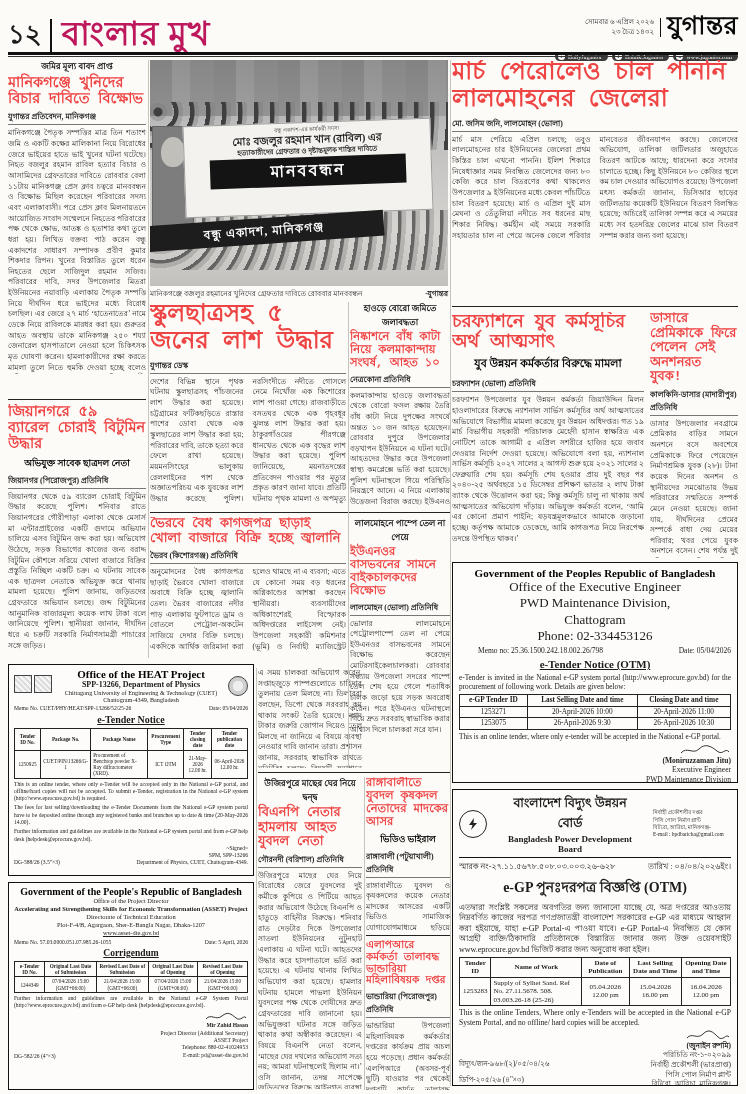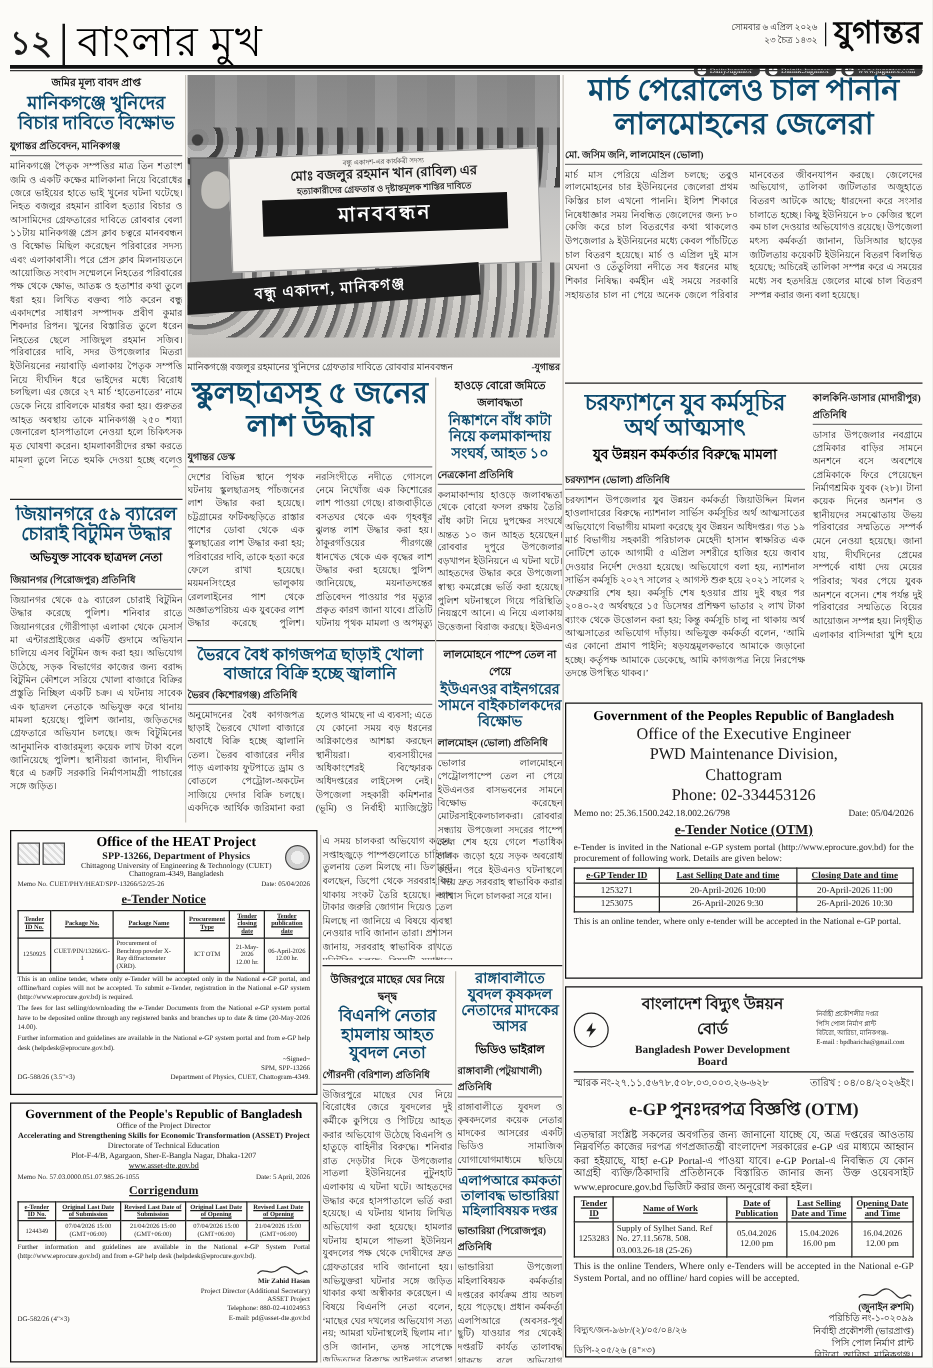--- a/index.html
+++ b/index.html
@@ -3,36 +3,36 @@
 <meta charset="utf-8">
 <style>
   html,body{margin:0;padding:0;background:#e8e6e0;}
   .page{position:relative;width:746px;height:1094px;background:#fcfbf8;
         font-family:"Liberation Serif",serif;color:#1b1b1b;overflow:hidden;}
   
   .masthead{position:absolute;left:8px;top:6px;width:730px;height:46px;}
   .mh-left{position:absolute;left:0;top:2px;display:flex;align-items:center;}
   .pageno{font-size:26px;font-weight:bold;padding-right:8px;}
   .mh-bar{width:2px;height:34px;background:#111;margin-right:10px;}
-  .section-title{font-size:33px;font-weight:normal;letter-spacing:1px;color:#000000;}
+  .section-title{font-size:33px;font-weight:bold;letter-spacing:1px;color:#be185d;}
   .mh-right{position:absolute;right:0;top:0;text-align:right;}
   .mh-dateline{display:inline-block;vertical-align:middle;text-align:right;
                font-size:7px;line-height:1.4;color:#222;padding-right:6px;border-right:1.5px solid #111;margin-right:6px;}
   .brand{display:inline-block;vertical-align:middle;font-size:25px;font-weight:bold;color:#0a0a0a;letter-spacing:.5px;}
   .badges{margin-top:3px;display:flex;justify-content:flex-end;gap:4px;}
   .badge{background:#3a3a3a;color:#fff;border-radius:7px;font-size:6px;
          padding:1px 6px 1px 3px;display:flex;align-items:center;gap:3px;}
   .bicon{width:7px;height:7px;border-radius:50%;background:#fff;color:#333;
          font-size:5px;line-height:7px;text-align:center;font-weight:bold;}
   .mast-rule{position:absolute;left:8px;top:52px;width:730px;border-top:3px solid #111;}
   .mast-rule2{position:absolute;left:8px;top:56px;width:730px;border-top:1px solid #333;}
   
   .art{position:absolute;overflow:hidden;}
   .kicker{font-size:8.5px;font-weight:bold;text-align:center;color:#111;margin-bottom:1px;}
-  .hl{font-weight:bold;text-align:center;color:#0c4a6e;line-height:1.12;margin:0 0 3px;}
+  .hl{font-weight:bold;text-align:left;color:#ef4444;line-height:1.12;margin:0 0 3px;font-family:Liberation Mono, monospace;}
   .s24{font-size:24px;} .s19{font-size:18px;}
   .s15{font-size:14.5px;} .s13{font-size:13px;} .s12{font-size:11.5px;} .s11{font-size:10.5px;}
   .subhead{font-size:11px;font-weight:bold;text-align:center;margin:0 0 3px;color:#000;}
   .subhead.small{font-size:9px;}
   .byline{font-size:7.8px;font-weight:bold;border-bottom:0.5px solid #777;
           padding-bottom:1px;margin-bottom:3px;}
   .body{font-size:7.5px;line-height:1.42;text-align:justify;color:#222;overflow:hidden;height:100%;}
   .cols2{column-count:2;column-gap:9px;}
   .bwrap{overflow:hidden;}
   
@@ -63,21 +63,21 @@
   .caption .credit{font-weight:bold;}
   
   .nbox{position:absolute;background:#fdfcfa;border:1.6px solid #111;box-sizing:border-box;
         padding:4px 6px;font-family:"Liberation Serif",serif;overflow:hidden;}
   .nb-title{font-weight:bold;text-align:center;color:#000;}
   .nb-c{text-align:center;line-height:1.25;}
   .nb-row{display:flex;justify-content:space-between;margin-top:2px;}
   .nb-heading{text-align:center;font-weight:bold;text-decoration:underline;margin:3px 0;}
   .ntable{width:100%;border-collapse:collapse;margin:2px 0;}
   .ntable th,.ntable td{border:0.7px solid #222;padding:1px 2px;text-align:center;line-height:1.2;}
-  .ntable th{font-weight:bold;text-decoration:underline;}
+  .ntable th{font-weight:bold;}
   .njust{text-align:justify;line-height:1.3;margin:2px 0;}
   .nsig{text-align:right;line-height:1.3;}
   .nsig .sname{font-weight:bold;}
   .nfoot{display:flex;justify-content:space-between;align-items:flex-end;}
   .scribble{display:block;margin-left:auto;}
   
   .nb-small{font-size:5.6px;} 
   
   .bpdb-head{display:flex;align-items:center;border-bottom:1.6px solid #111;padding-bottom:3px;gap:16px;}
   .bpdb-logo{width:26px;height:26px;border:1.4px solid #222;border-radius:50%;display:flex;
@@ -186,21 +186,21 @@
   <div class="art" style="left:150px;top:517px;width:196px;height:142px;">
     <h2 class="hl s13">ভৈরবে বৈধ কাগজপত্র ছাড়াই খোলা বাজারে বিক্রি হচ্ছে জ্বালানি</h2>
     <div class="byline">ভৈরব (কিশোরগঞ্জ) প্রতিনিধি</div>
     <div class="bwrap" style="height:92px;">
         <div class="body cols2">অনুমোদনের বৈধ কাগজপত্র ছাড়াই ভৈরবে খোলা বাজারে অবাধে বিক্রি হচ্ছে জ্বালানি তেল। ভৈরব বাজারের নদীর পাড় এলাকায় ফুটপাতে ড্রাম ও বোতলে পেট্রোল-অকটেন সাজিয়ে দেদার বিক্রি চলছে। একদিকে আর্থিক জরিমানা করা হলেও থামছে না এ ব্যবসা; এতে যে কোনো সময় বড় ধরনের অগ্নিকাণ্ডের আশঙ্কা করছেন স্থানীয়রা। ব্যবসায়ীদের অধিকাংশেরই বিস্ফোরক অধিদপ্তরের লাইসেন্স নেই। উপজেলা সহকারী কমিশনার (ভূমি) ও নির্বাহী ম্যাজিস্ট্রেট জানান, শিগগিরই ভ্রাম্যমাণ আদালতের মাধ্যমে অভিযান চালানো হবে।</div>
       </div>
   </div>
 
   <div class="art" style="left:350px;top:517px;width:100px;height:252px;">
     <div class="kicker">লালমোহনে পাম্পে তেল না পেয়ে</div>
-    <h2 class="hl s12">ইউএনওর বাইনগরের সামনে বাইকচালকদের বিক্ষোভ</h2>
+    <h2 class="hl s12">ইউএনওর বাসভবনের সামনে বাইকচালকদের বিক্ষোভ</h2>
     <div class="byline">লালমোহন (ভোলা) প্রতিনিধি</div>
     <div class="bwrap" style="height:170px;">
         <div class="body">ভোলার লালমোহনে পেট্রোলপাম্পে তেল না পেয়ে ইউএনওর বাসভবনের সামনে বিক্ষোভ করেছেন মোটরসাইকেলচালকরা। রোববার সন্ধ্যায় উপজেলা সদরের পাম্পে তেল শেষ হয়ে গেলে শতাধিক চালক জড়ো হয়ে সড়ক অবরোধ করেন। পরে ইউএনও ঘটনাস্থলে গিয়ে দ্রুত সরবরাহ স্বাভাবিক করার আশ্বাস দিলে চালকরা সরে যান।</div>
       </div>
   </div>
 
   <div class="art" style="left:452px;top:60px;width:286px;height:242px;">
     <h2 class="hl s24">মার্চ পেরোলেও চাল পাননি লালমোহনের জেলেরা</h2>
     <div class="byline">মো. জসিম জনি, লালমোহন (ভোলা)</div>
     <div class="bwrap" style="height:160px;">
@@ -212,35 +212,36 @@
   <div class="art" style="left:452px;top:312px;width:192px;height:246px;">
     <h2 class="hl s19">চরফ্যাশনে যুব কর্মসূচির অর্থ আত্মসাৎ</h2>
     <div class="subhead">যুব উন্নয়ন কর্মকর্তার বিরুদ্ধে মামলা</div>
     <div class="byline">চরফ্যাশন (ভোলা) প্রতিনিধি</div>
     <div class="bwrap" style="height:158px;">
         <div class="body">চরফ্যাশন উপজেলার যুব উন্নয়ন কর্মকর্তা জিয়াউদ্দিন মিলন হাওলাদারের বিরুদ্ধে ন্যাশনাল সার্ভিস কর্মসূচির অর্থ আত্মসাতের অভিযোগে বিভাগীয় মামলা করেছে যুব উন্নয়ন অধিদপ্তর। গত ১৯ মার্চ বিভাগীয় সহকারী পরিচালক মেহেদী হাসান স্বাক্ষরিত এক নোটিশে তাকে আগামী ৫ এপ্রিল সশরীরে হাজির হয়ে জবাব দেওয়ার নির্দেশ দেওয়া হয়েছে। অভিযোগে বলা হয়, ন্যাশনাল সার্ভিস কর্মসূচি ২০২৭ সালের ২ আগস্ট শুরু হয়ে ২০২১ সালের ২ ফেব্রুয়ারি শেষ হয়। কর্মসূচি শেষ হওয়ার প্রায় দুই বছর পর ২০৪০-২৫ অর্থবছরে ১৫ ডিসেম্বর প্রশিক্ষণ ভাতার ২ লাখ টাকা ব্যাংক থেকে উত্তোলন করা হয়; কিন্তু কর্মসূচি চালু না থাকায় অর্থ আত্মসাতের অভিযোগ দাঁড়ায়। অভিযুক্ত কর্মকর্তা বলেন, ‘আমি এর কোনো প্রমাণ পাইনি; ষড়যন্ত্রমূলকভাবে আমাকে জড়ানো হচ্ছে। কর্তৃপক্ষ আমাকে ডেকেছে, আমি কাগজপত্র নিয়ে নিরপেক্ষ তদন্তে উপস্থিত থাকব।’</div>
       </div>
   </div>
 
   <div class="art" style="left:650px;top:312px;width:88px;height:246px;">
+    <h2 class="hl s13">ডাসারে প্রেমিকাকে ফিরে পেলেন সেই অনশনরত যুবক!</h2>
     <div class="byline">কালকিনি-ডাসার (মাদারীপুর) প্রতিনিধি</div>
     <div class="bwrap" style="height:170px;">
         <div class="body">ডাসার উপজেলার নবগ্রামে প্রেমিকার বাড়ির সামনে অনশনে বসে অবশেষে প্রেমিকাকে ফিরে পেয়েছেন নির্মাণশ্রমিক যুবক (২৮)। টানা কয়েক দিনের অনশন ও স্থানীয়দের সমঝোতায় উভয় পরিবারের সম্মতিতে সম্পর্ক মেনে নেওয়া হয়েছে। জানা যায়, দীর্ঘদিনের প্রেমের সম্পর্কে বাধা দেয় মেয়ের পরিবার; খবর পেয়ে যুবক অনশনে বসেন। শেষ পর্যন্ত দুই পরিবারের সম্মতিতে বিয়ের আয়োজন সম্পন্ন হয়। নিগৃহীত এলাকার বাসিন্দারা খুশি হয়ে এ যুগলকে অভিনন্দন জানিয়ে নতুন করে বিয়ের আয়োজনে শামিল হন।</div>
       </div>
   </div>
 
   <div class="nbox" style="left:452px;top:562px;width:286px;height:221px;">
     <div class="nb-title" style="font-size:11px;">Government of the Peoples Republic of Bangladesh</div>
     <div class="nb-c" style="font-size:13px;">
       <div>Office of the Executive Engineer</div>
       <div>PWD Maintenance Division,</div>
       <div>Chattogram</div>
       <div>Phone: 02-334453126</div>
     </div>
-    <div class="nb-row" style="font-size:7.5px;">
+    <div class="nb-row" style="font-size:7.5px;margin-left:19px;">
       <span>Memo no: 25.36.1500.242.18.002.26/798</span>
       <span>Date: 05/04/2026</span>
     </div>
     <div class="nb-heading" style="font-size:11px;">e-Tender Notice (OTM)</div>
     <div class="njust" style="font-size:7.3px;">e-Tender is invited in the National e-GP system portal (http://www.eprocure.gov.bd) for the procurement of following work. Details are given below:</div>
     <table class="ntable" style="font-size:7.3px;">
       <thead>
           <tr>
         <th>e-GP Tender ID</th>
         <th>Last Selling Date and time</th>
@@ -254,20 +255,32 @@
           <td>20-April-2026   11:00</td>
         </tr>
         <tr>
           <td>1253075</td>
           <td>26-April-2026   9:30</td>
           <td>26-April-2026   10:30</td>
         </tr>
       </tbody>
     </table>
     <div class="njust" style="font-size:7.3px;">This is an online tender, where only e-tender will be accepted in the National e-GP portal.</div>
+    <div class="nfoot">
+      <span style="font-size:6.8px;">DG-581/26 (4"×3)</span>
+      <span class="nsig" style="font-size:7.5px;">
+        <svg class="scribble" width="52" height="12" viewBox="0 0 52 12">
+            <path d="M2 9 C8 2, 14 11, 20 5 S 32 2, 38 7 S 46 3, 50 8" stroke="#333" stroke-width="1" fill="none"></path>
+          </svg>
+        <span class="sname">(Moniruzzaman Jitu)</span><br>
+        <span>Executive Engineer</span><br>
+        <span>PWD Maintenance Division</span><br>
+        <span>Chattogram.</span>
+      </span>
+    </div>
   </div>
 
   <div class="nbox" style="left:452px;top:789px;width:286px;height:297px;">
     <div class="bpdb-head">
       <span class="bpdb-logo">
         <svg width="14" height="14" viewBox="0 0 14 14">
             <polygon points="8,1 3,8 6.5,8 5,13 11,6 7.5,6" fill="#222"></polygon>
           </svg>
       </span>
       <span class="bpdb-mid">

